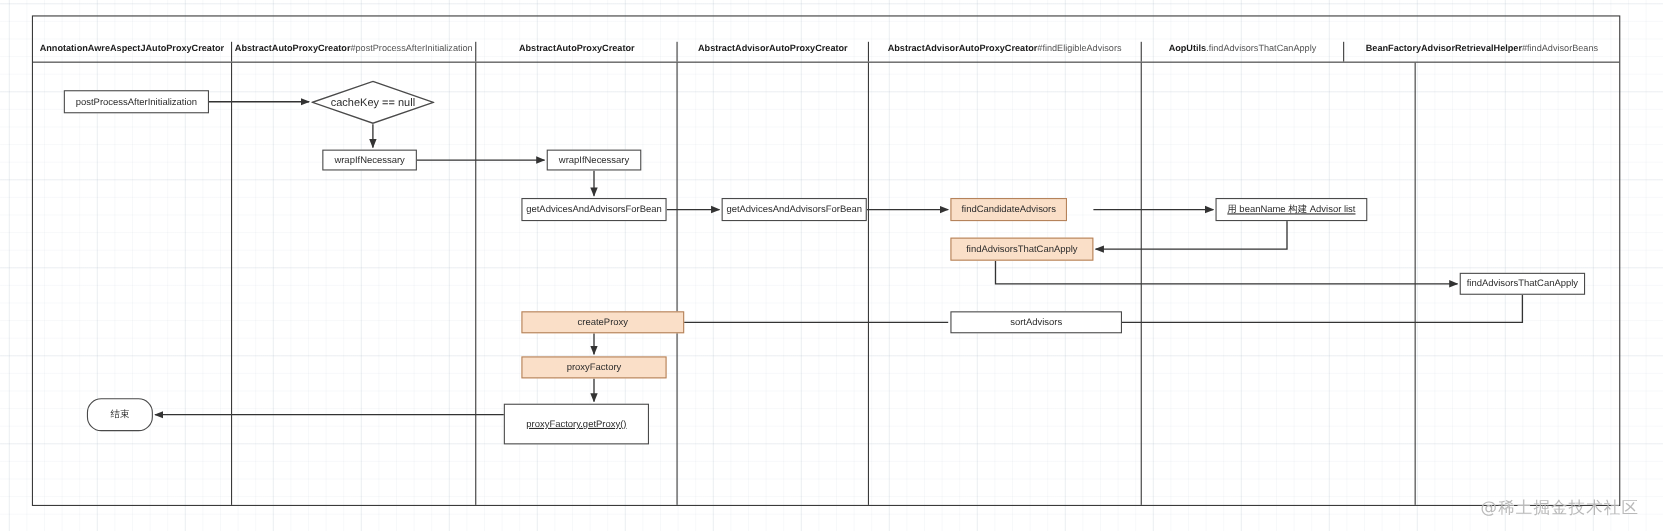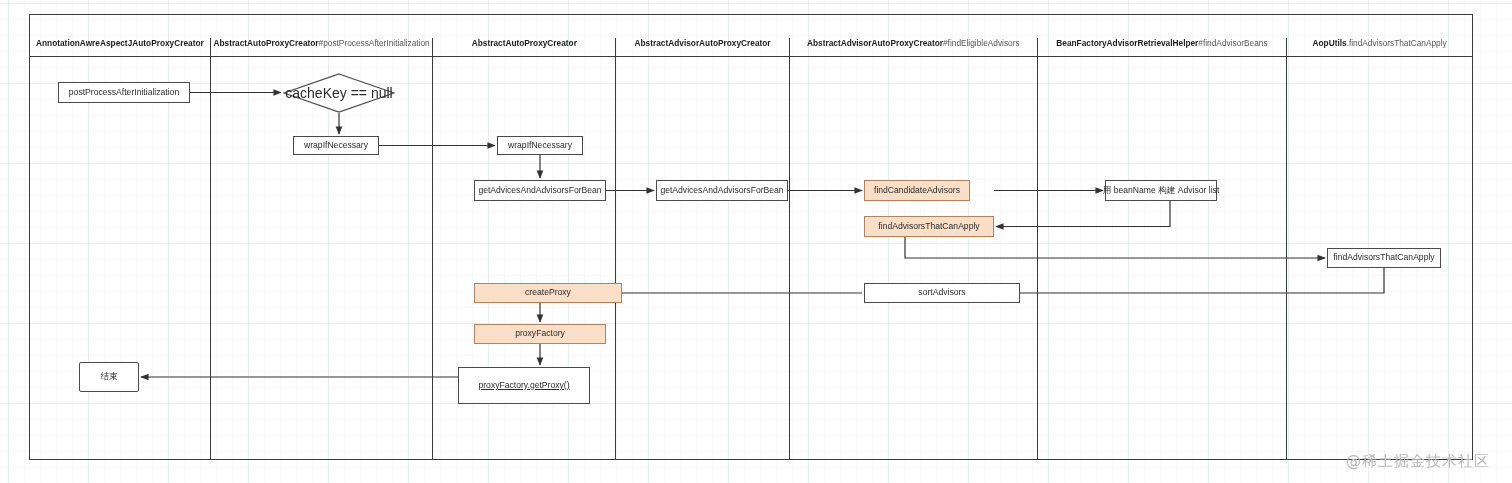--- a/index.html
+++ b/index.html
@@ -105,32 +105,32 @@
     border: 1.2px solid #4a4a4a;
     text-align: center;
     white-space: nowrap;
     line-height: 1.1;
   }
   .node.accent {
     background: #fadfc8;
     border-color: #b5835b;
   }
   .node.terminal {
-    border-radius: 2px;
+    border-radius: 13px;
     border-width: 1.3px;
   }
   .diamond-wrap {
     position: absolute;
     display: flex;
     align-items: center;
     justify-content: center;
   }
   .diamond-label {
     position: relative;
-    font-size: 14px;
+    font-size: 10px;
     color: #2b2b2b;
     white-space: nowrap;
     z-index: 2;
   }
   #watermark {
     position: absolute;
     right: 22px;
     bottom: 12px;
     font-size: 15px;
     color: #b9b9b9;
@@ -177,25 +177,25 @@
         </div>
         <div class="lane-header" style="width: 183px;">
           <span class="lh-text"><b>AbstractAutoProxyCreator</b></span>
         </div>
         <div class="lane-header" style="width: 174px;">
           <span class="lh-text"><b>AbstractAdvisorAutoProxyCreator</b></span>
         </div>
         <div class="lane-header" style="width: 248px;">
           <span class="lh-text"><b>AbstractAdvisorAutoProxyCreator</b>#findEligibleAdvisors</span>
         </div>
+        <div class="lane-header" style="width: 185px;">
+          <span class="lh-text"><b>AopUtils</b>.findAdvisorsThatCanApply</span>
+        </div>
         <div class="lane-header" style="width: 250px;">
           <span class="lh-text"><b>BeanFactoryAdvisorRetrievalHelper</b>#findAdvisorBeans</span>
-        </div>
-        <div class="lane-header" style="width: 185px;">
-          <span class="lh-text"><b>AopUtils</b>.findAdvisorsThatCanApply</span>
         </div>
       </div>
     <div id="lane-body">
         <div class="lane-col" style="width: 181px;"></div>
         <div class="lane-col" style="width: 223px;"></div>
         <div class="lane-col" style="width: 183px;"></div>
         <div class="lane-col" style="width: 174px;"></div>
         <div class="lane-col" style="width: 248px;"></div>
         <div class="lane-col" style="width: 250px;"></div>
         <div class="lane-col" style="width: 185px;"></div>
@@ -208,21 +208,21 @@
         <svg width="112" height="40" style="position: absolute; left: 0px; top: 0px;">
           <path d="M 56 1 L 111 20 L 56 39 L 1 20 Z" fill="#ffffff" stroke="#4a4a4a" stroke-width="1.2"></path>
         </svg>
         <span class="diamond-label">cacheKey == null</span>
       </div>
       <div class="node" style="left: 293px; top: 136px; width: 86px; height: 19px;">wrapIfNecessary</div>
       <div class="node" style="left: 497px; top: 136px; width: 86px; height: 19px;">wrapIfNecessary</div>
       <div class="node" style="left: 474px; top: 180px; width: 132px; height: 21px;">getAdvicesAndAdvisorsForBean</div>
       <div class="node" style="left: 656px; top: 180px; width: 132px; height: 21px;">getAdvicesAndAdvisorsForBean</div>
       <div class="node accent" style="left: 864px; top: 180px; width: 106px; height: 21px;">findCandidateAdvisors</div>
-      <div class="node" style="left: 1105px; top: 180px; width: 112px; height: 21px;">用 beanName 构建 Advisor list</div>
+      <div class="node" style="left: 1105px; top: 180px; width: 138px; height: 21px; text-decoration: underline;">用 beanName 构建 Advisor list</div>
       <div class="node accent" style="left: 864px; top: 216px; width: 130px; height: 21px;">findAdvisorsThatCanApply</div>
       <div class="node" style="left: 1327px; top: 248px; width: 114px; height: 20px;">findAdvisorsThatCanApply</div>
       <div class="node" style="left: 864px; top: 283px; width: 156px; height: 20px;">sortAdvisors</div>
       <div class="node accent" style="left: 474px; top: 283px; width: 148px; height: 20px;">createProxy</div>
       <div class="node accent" style="left: 474px; top: 324px; width: 132px; height: 20px;">proxyFactory</div>
       <div class="node" style="left: 458px; top: 367px; width: 132px; height: 37px; text-decoration: underline;">proxyFactory.getProxy()</div>
       <div class="node terminal" style="left: 79px; top: 362px; width: 60px; height: 30px;">结束</div>
     </div>
 
   <div id="watermark">@稀土掘金技术社区</div>

